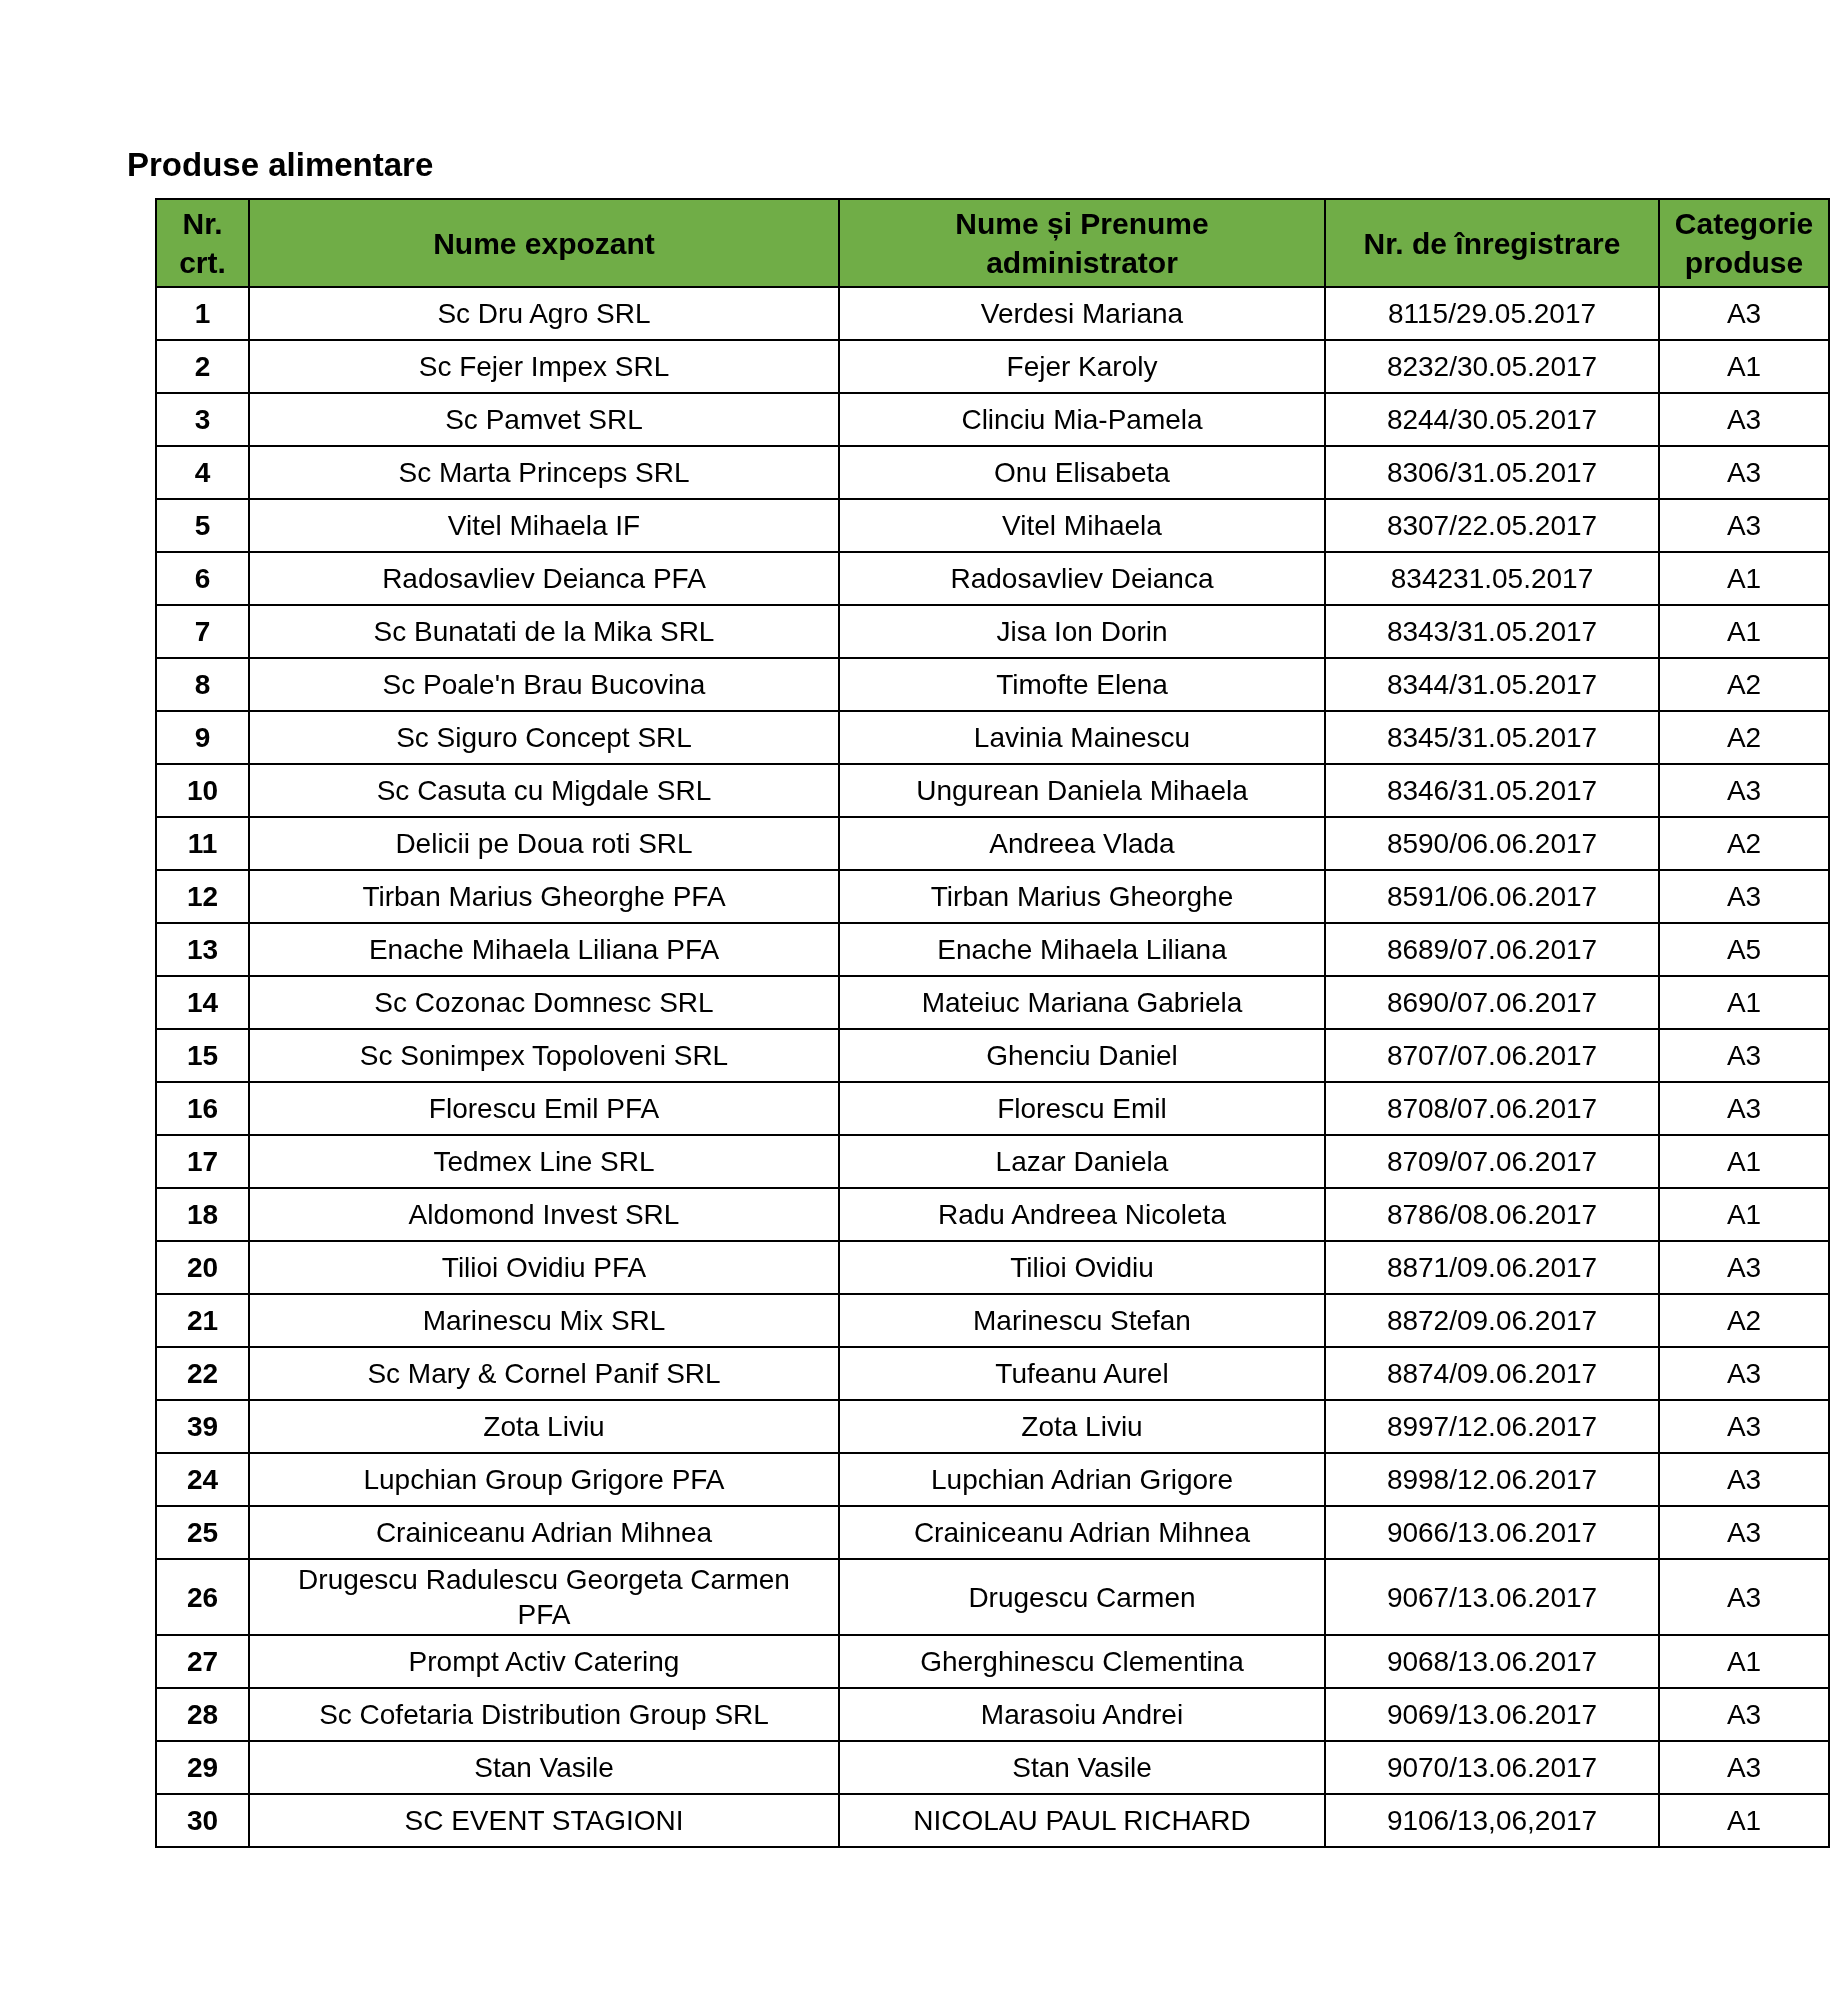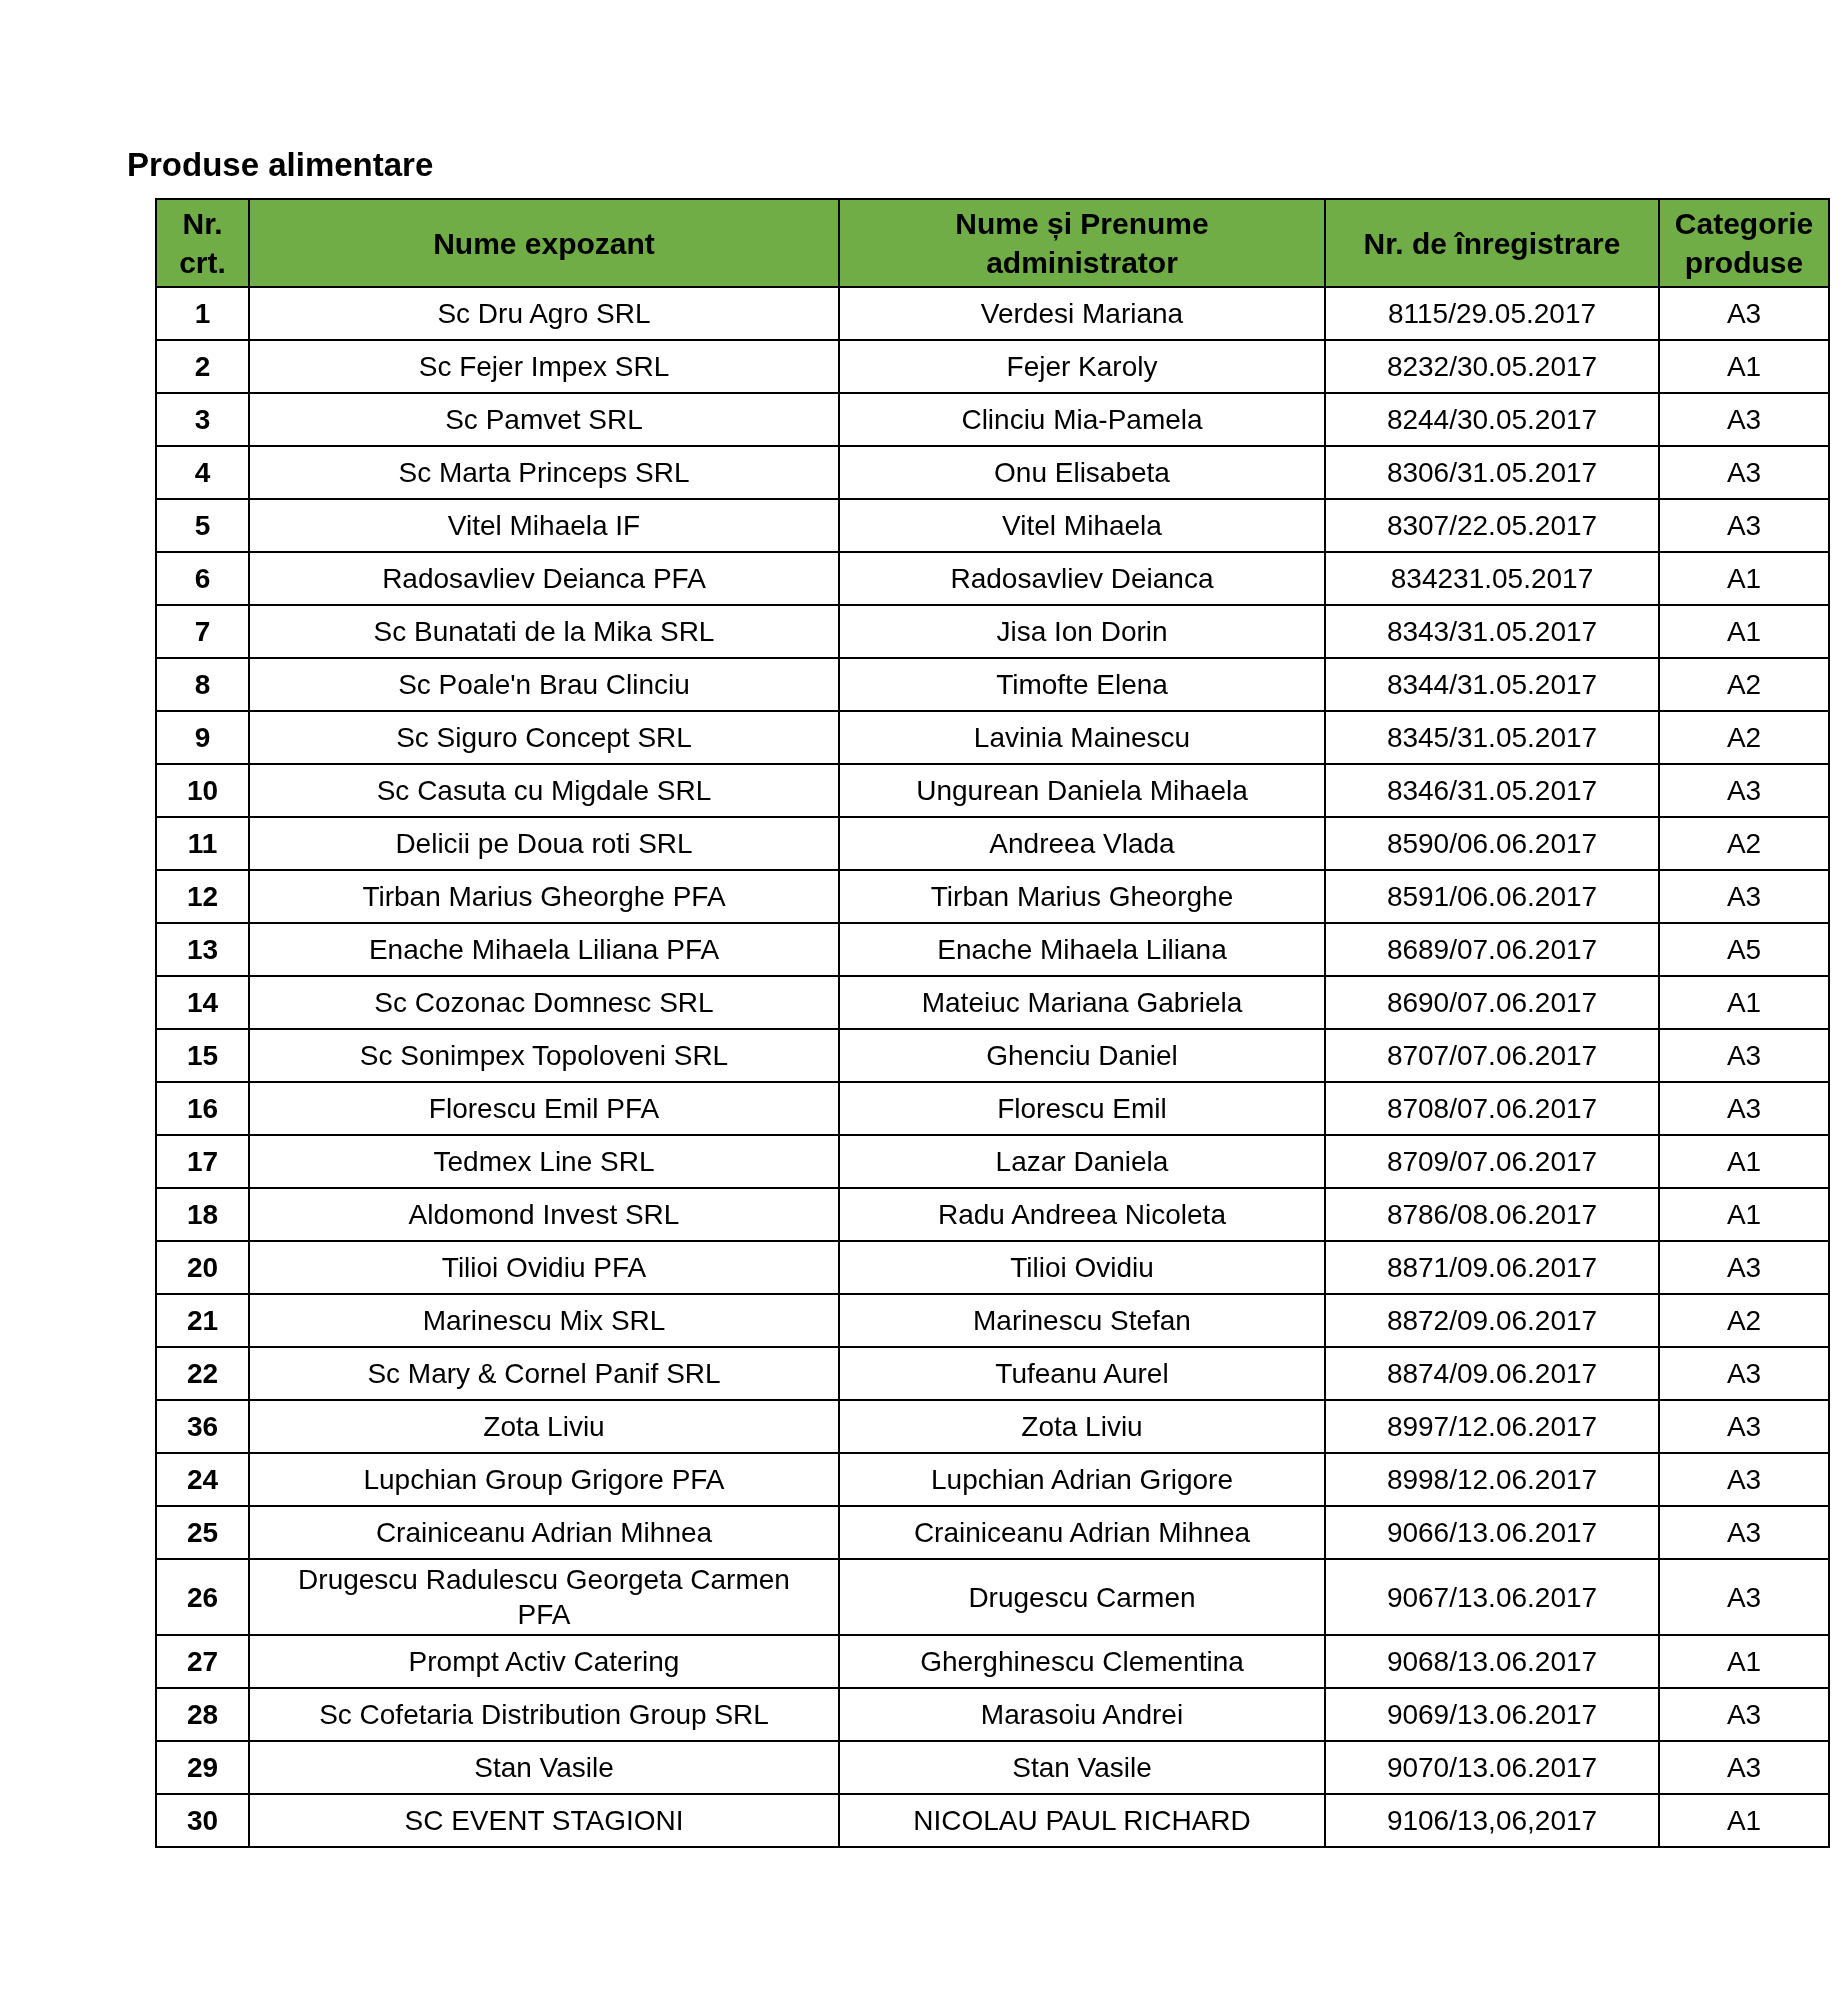--- a/index.html
+++ b/index.html
@@ -148,21 +148,21 @@
   <tr>
     <td class="c-nr">7</td>
     <td class="c-exp">Sc Bunatati de la Mika SRL</td>
     <td class="c-adm">Jisa Ion Dorin</td>
     <td class="c-reg">8343/31.05.2017</td>
     <td class="c-cat">A1</td>
   </tr>
 
   <tr>
     <td class="c-nr">8</td>
-    <td class="c-exp">Sc Poale'n Brau Clinciu</td>
+    <td class="c-exp">Sc Poale'n Brau Bucovina</td>
     <td class="c-adm">Timofte Elena</td>
     <td class="c-reg">8344/31.05.2017</td>
     <td class="c-cat">A2</td>
   </tr>
 
   <tr>
     <td class="c-nr">9</td>
     <td class="c-exp">Sc Siguro Concept SRL</td>
     <td class="c-adm">Lavinia Mainescu</td>
     <td class="c-reg">8345/31.05.2017</td>
@@ -260,21 +260,21 @@
 
   <tr>
     <td class="c-nr">22</td>
     <td class="c-exp">Sc Mary &amp; Cornel Panif SRL</td>
     <td class="c-adm">Tufeanu Aurel</td>
     <td class="c-reg">8874/09.06.2017</td>
     <td class="c-cat">A3</td>
   </tr>
 
   <tr>
-    <td class="c-nr">36</td>
+    <td class="c-nr">39</td>
     <td class="c-exp">Zota Liviu</td>
     <td class="c-adm">Zota Liviu</td>
     <td class="c-reg">8997/12.06.2017</td>
     <td class="c-cat">A3</td>
   </tr>
 
   <tr>
     <td class="c-nr">24</td>
     <td class="c-exp">Lupchian Group Grigore PFA</td>
     <td class="c-adm">Lupchian Adrian Grigore</td>

